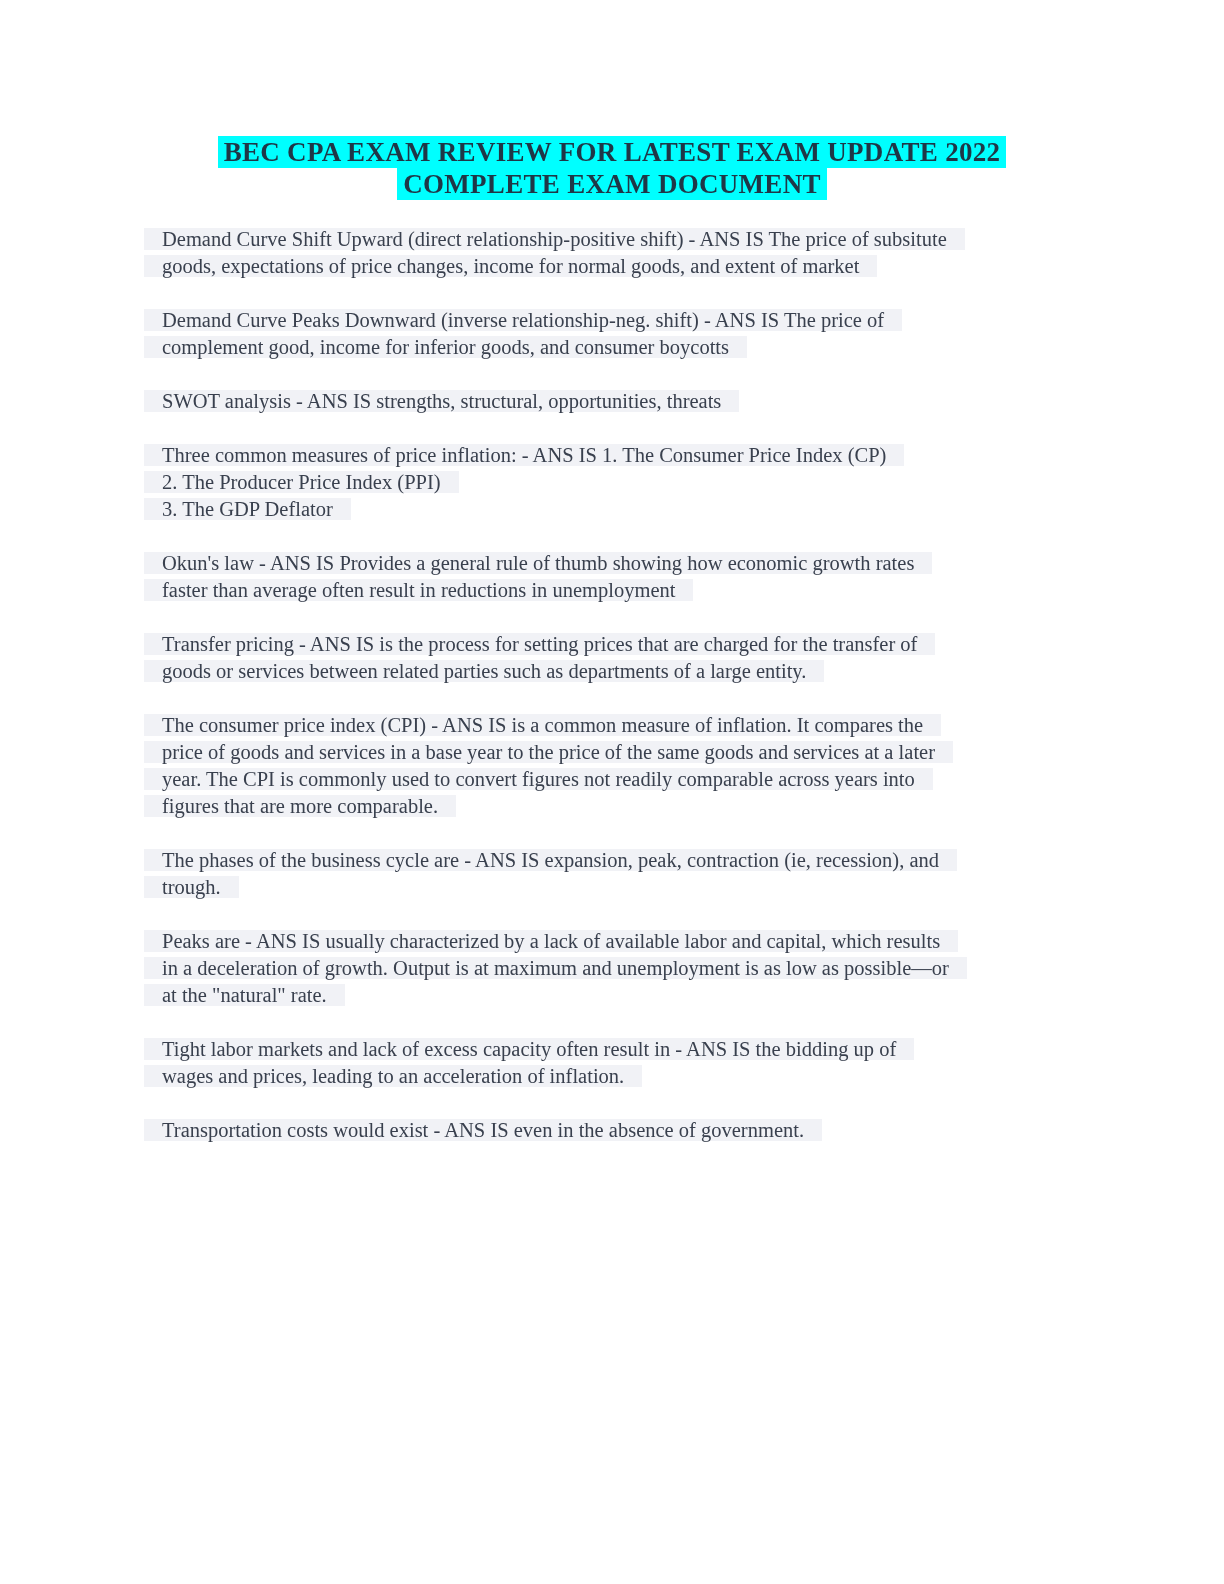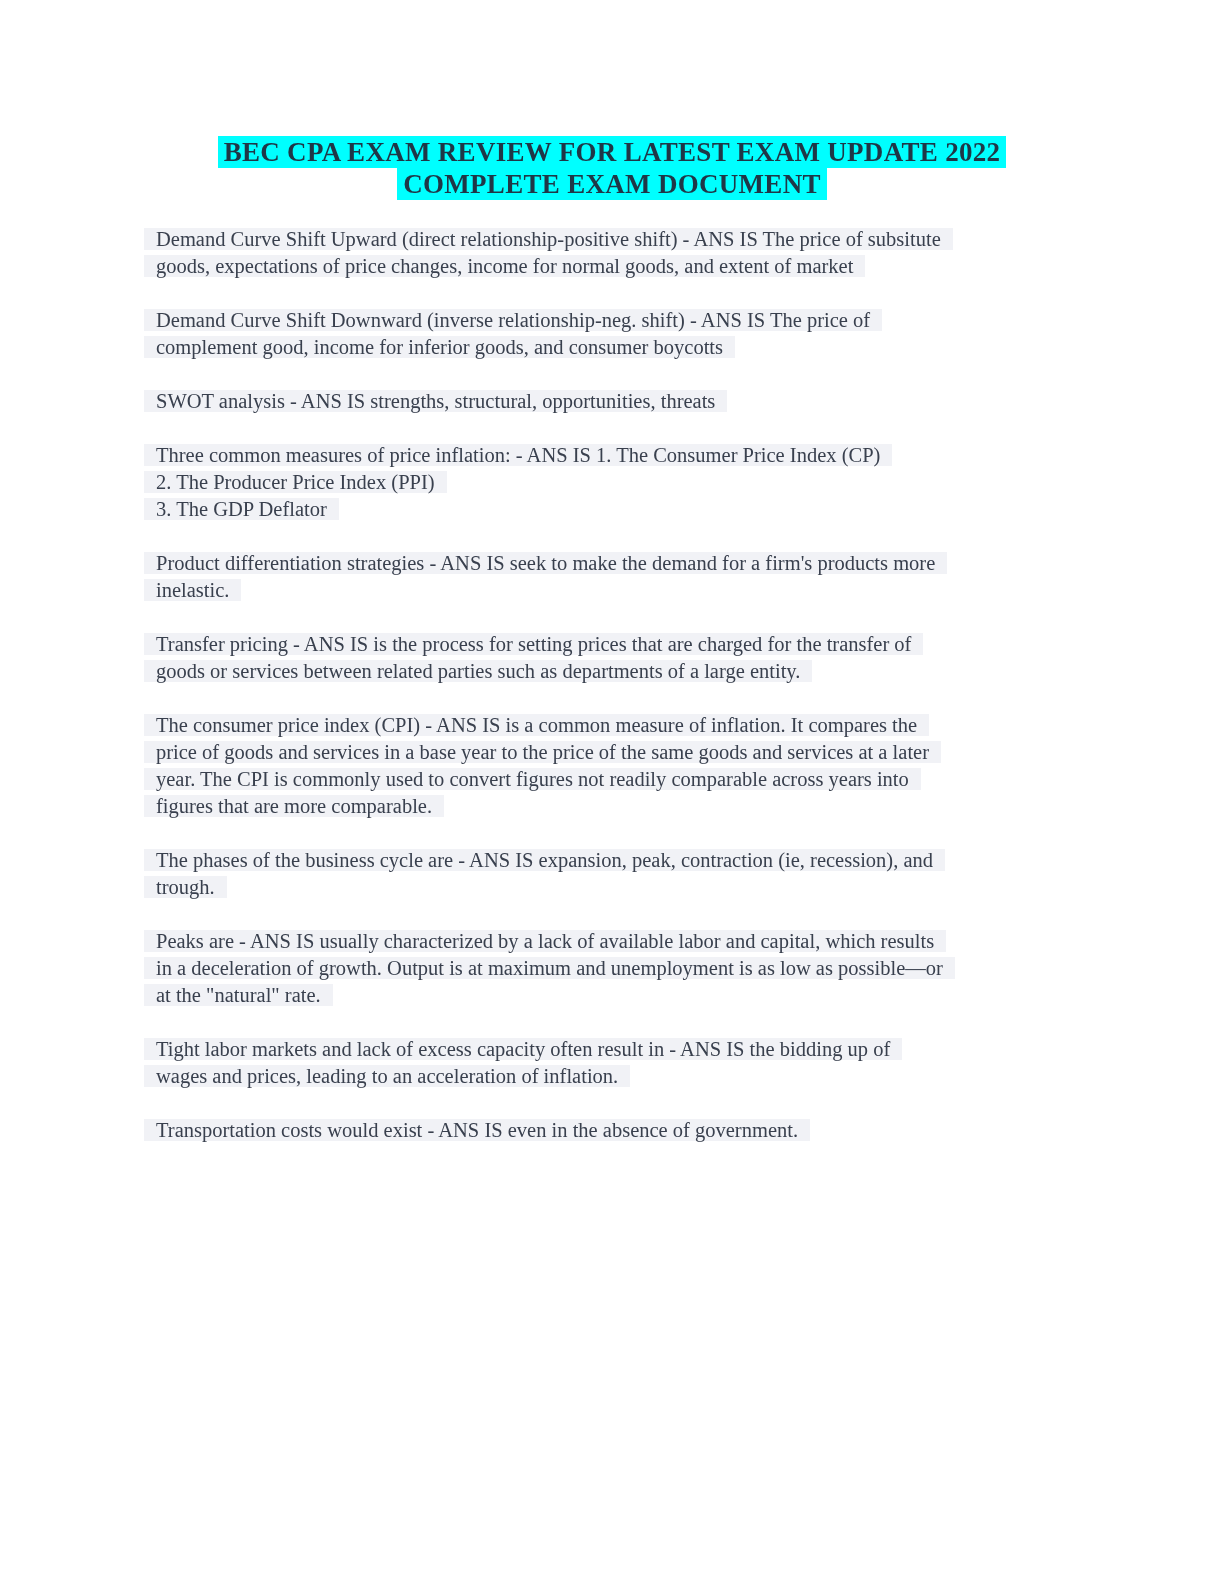--- a/index.html
+++ b/index.html
@@ -41,43 +41,43 @@
   }
   .para {
     margin: 0 0 27px 0;
     font-size: 20.5px;
     line-height: 27px;
     color: var(--body-text);
     white-space: pre-line;
   }
   .hl {
     background: var(--body-highlight);
-    padding: 0 12px;
+    padding: 0 18px;
     -webkit-box-decoration-break: clone;
     box-decoration-break: clone;
   }
 </style>
 </head>
 <body>
 
 <div class="page">
   <h1 class="title"><span class="title-hl">BEC CPA EXAM REVIEW FOR LATEST EXAM UPDATE 2022
 COMPLETE EXAM DOCUMENT</span></h1>
 
   <div id="paragraphs">
       <p class="para"><span class="hl">Demand Curve Shift Upward (direct relationship-positive shift) - ANS IS The price of subsitute
 goods, expectations of price changes, income for normal goods, and extent of market</span></p>
-      <p class="para"><span class="hl">Demand Curve Shift Downward (inverse relationship-neg. shift) - ANS IS The price of
+      <p class="para"><span class="hl">Demand Curve Peaks Downward (inverse relationship-neg. shift) - ANS IS The price of
 complement good, income for inferior goods, and consumer boycotts</span></p>
       <p class="para"><span class="hl">SWOT analysis - ANS IS strengths, structural, opportunities, threats</span></p>
       <p class="para"><span class="hl">Three common measures of price inflation: - ANS IS 1. The Consumer Price Index (CP)
 2. The Producer Price Index (PPI)
 3. The GDP Deflator</span></p>
-      <p class="para"><span class="hl">Product differentiation strategies - ANS IS seek to make the demand for a firm's products more
-inelastic.</span></p>
+      <p class="para"><span class="hl">Okun's law - ANS IS Provides a general rule of thumb showing how economic growth rates
+faster than average often result in reductions in unemployment</span></p>
       <p class="para"><span class="hl">Transfer pricing - ANS IS is the process for setting prices that are charged for the transfer of
 goods or services between related parties such as departments of a large entity.</span></p>
       <p class="para"><span class="hl">The consumer price index (CPI) - ANS IS is a common measure of inflation. It compares the
 price of goods and services in a base year to the price of the same goods and services at a later
 year. The CPI is commonly used to convert figures not readily comparable across years into
 figures that are more comparable.</span></p>
       <p class="para"><span class="hl">The phases of the business cycle are - ANS IS expansion, peak, contraction (ie, recession), and
 trough.</span></p>
       <p class="para"><span class="hl">Peaks are - ANS IS usually characterized by a lack of available labor and capital, which results
 in a deceleration of growth. Output is at maximum and unemployment is as low as possible—or

